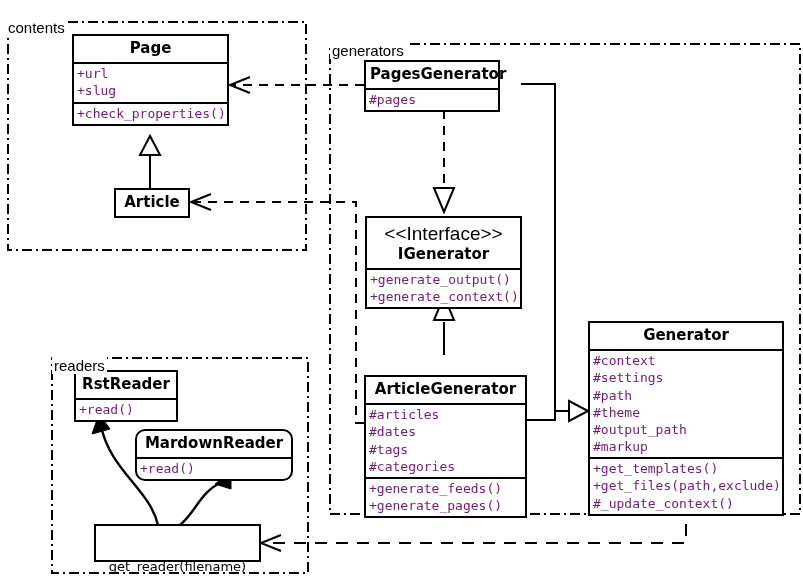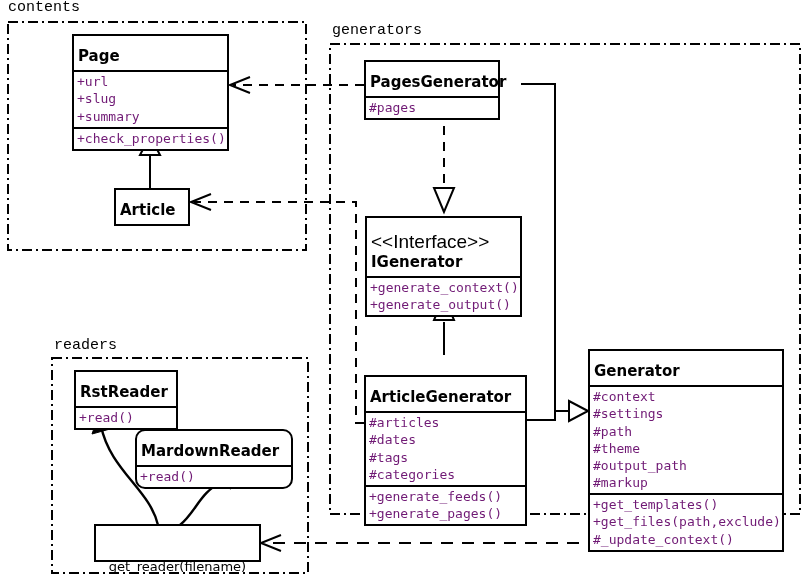--- a/index.html
+++ b/index.html
@@ -8,42 +8,43 @@
     background:#ffffff;
     font-family:"DejaVu Sans", sans-serif;
     overflow:hidden;
     position:relative;
   }
   #canvas{position:absolute;left:0;top:0;width:803px;height:579px;}
   svg.layer{position:absolute;left:0;top:0;width:803px;height:579px;pointer-events:none;}
 
   .pkg-label{
     position:absolute;
-    font-family:Liberation Mono, monospace;
+    font-family:Liberation Sans, sans-serif;
     font-size:15px;
     color:#000;
     background:#fff;
     padding:0 2px;
     white-space:nowrap;
     z-index:4;
+    margin-top:20px;
   }
 
   .umlbox{
     position:absolute;
     border:2px solid #000;
     background:#fff;
     box-sizing:border-box;
     z-index:3;
   }
   .umlbox .title{
-    text-align:left;
+    text-align:center;
     font-weight:bold;
     font-size:15px;
     font-family:"DejaVu Sans", sans-serif;
-    padding:12px 4px 5px 4px;
+    padding:4px 4px 5px 4px;
     line-height:1.15;
     color:#000;
   }
   .umlbox .stereo{
     display:block;
     font-weight:normal;
     font-size:19px;
     font-family:Liberation Sans, sans-serif;
     line-height:1.25;
   }
@@ -116,21 +117,20 @@
 
   <div class="pkg-label" style="left:6px;top:-1px;">contents</div>
   <div class="pkg-label" style="left:330px;top:22px;">generators</div>
   <div class="pkg-label" style="left:52px;top:337px;">readers</div>
 
   <div class="umlbox" style="left:72px;top:34px;width:157px;">
     <div class="title">Page</div>
     <div class="sect">
       <div class="m">+url</div>
       <div class="m">+slug</div>
-      <div class="m">+summary</div>
     </div>
     <div class="sect">
       <div class="m">+check_properties()</div>
     </div>
   </div>
 
   <div class="umlbox" style="left:114px;top:188px;width:76px;">
     <div class="title">Article</div>
   </div>
 
@@ -140,40 +140,40 @@
       <div class="m">#pages</div>
     </div>
   </div>
 
   <div class="umlbox" style="left:365px;top:216px;width:157px;">
     <div class="title">
       <span class="stereo">&lt;&lt;Interface&gt;&gt;</span>
       <span>IGenerator</span>
     </div>
     <div class="sect">
+      <div class="m">+generate_output()</div>
       <div class="m">+generate_context()</div>
-      <div class="m">+generate_output()</div>
     </div>
   </div>
 
   <div class="umlbox" style="left:364px;top:375px;width:163px;">
     <div class="title">ArticleGenerator</div>
     <div class="sect">
       <div class="m">#articles</div>
       <div class="m">#dates</div>
       <div class="m">#tags</div>
       <div class="m">#categories</div>
     </div>
     <div class="sect">
       <div class="m">+generate_feeds()</div>
       <div class="m">+generate_pages()</div>
     </div>
   </div>
 
-  <div class="umlbox" style="left:588px;top:321px;width:196px;margin-top:28px;">
+  <div class="umlbox" style="left:588px;top:321px;width:196px;">
     <div class="title">Generator</div>
     <div class="sect">
       <div class="m">#context</div>
       <div class="m">#settings</div>
       <div class="m">#path</div>
       <div class="m">#theme</div>
       <div class="m">#output_path</div>
       <div class="m">#markup</div>
     </div>
     <div class="sect">

